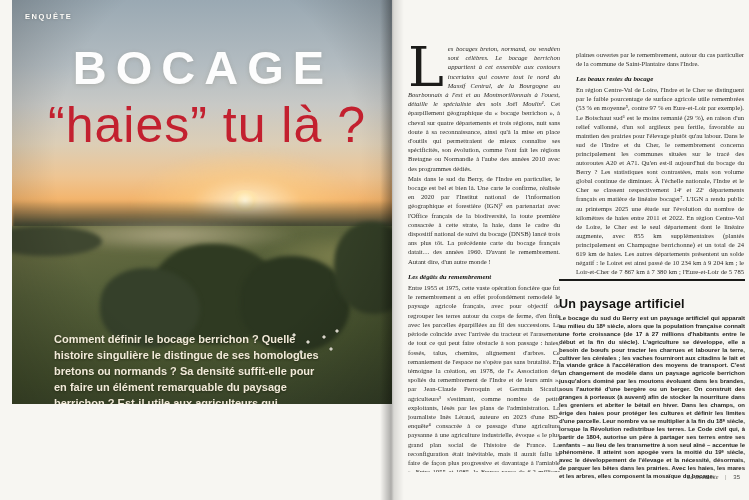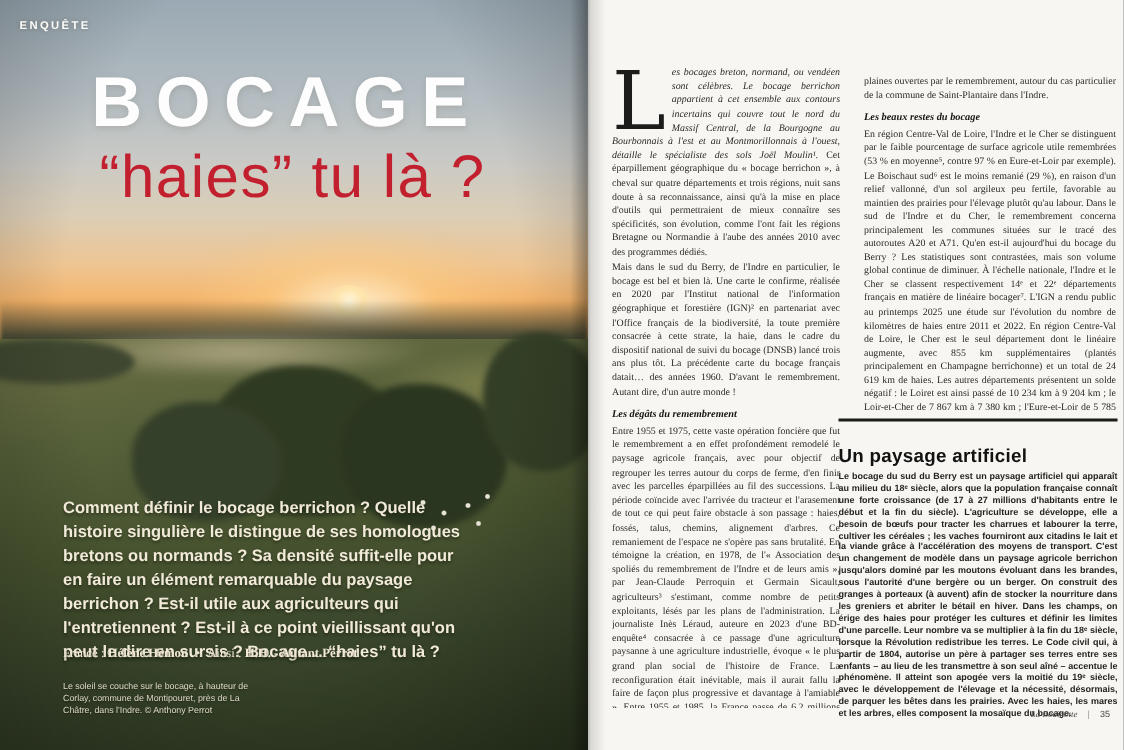--- a/index.html
+++ b/index.html
@@ -1,19 +1,19 @@
 <!DOCTYPE html>
 <html><head>
 <meta charset="utf-8">
 <style>
   html,body{margin:0;padding:0;background:#888;}
   .spread{position:relative;width:749px;height:500px;overflow:hidden;background:#f7f6f2;
           font-family:"Liberation Sans",sans-serif;}
   
-  .page-left{position:absolute;left:0;top:0;width:392px;height:500px;overflow:hidden;}
+  .page-left{position:absolute;left:12px;top:0;width:392px;height:404px;overflow:hidden;}
   .sky{position:absolute;left:0;top:0;width:100%;height:232px;
        background:linear-gradient(180deg,#9aa9b3 0%,#b3bcC1 28%,#c8c9c6 45%,#dcceb6 62%,
                   #eec593 76%,#f4b369 87%,#e9a45a 100%);}
   .sun-glow{position:absolute;left:120px;top:150px;width:230px;height:110px;border-radius:50%;
        background:radial-gradient(ellipse at center,rgba(255,243,214,.95) 0%,rgba(255,205,130,.55) 35%,rgba(255,190,110,0) 72%);
        filter:blur(3px);}
   .sun-core{position:absolute;left:216px;top:190px;width:34px;height:22px;border-radius:50%;
        background:radial-gradient(circle,#fff6da 0%,rgba(255,230,170,.8) 45%,rgba(255,210,140,0) 75%);}
   .treeline{position:absolute;left:0;top:200px;width:100%;height:34px;
        background:linear-gradient(180deg,rgba(90,85,60,0) 0%,rgba(80,78,55,.55) 38%,#4a4c36 70%,#3e4429 100%);
@@ -40,21 +40,21 @@
         radial-gradient(circle at 55px 6px,#e8e4d8 1.2px,transparent 2px),
         radial-gradient(circle at 19px 27px,#e8e4d8 1.2px,transparent 2px),
         radial-gradient(circle at 49px 24px,#e8e4d8 1.2px,transparent 2px);}
   
   .kicker{position:absolute;left:13px;top:12px;color:#fdfcf8;font-size:7.5px;font-weight:bold;
        letter-spacing:1.6px;text-shadow:0 0 3px rgba(0,0,0,.25);}
   .main-title{position:absolute;left:0;top:40px;width:390px;text-align:center;color:#fdfdfd;
        font-size:47px;font-weight:bold;letter-spacing:9px;transform:translateX(-4px);
        text-shadow:0 1px 4px rgba(120,110,90,.25);}
   .sub-title{position:absolute;left:0;top:96px;width:390px;text-align:center;color:#c3202f;
-       font-size:40px;font-weight:400;letter-spacing:1px;}
+       font-size:50px;font-weight:400;letter-spacing:1px;}
   .standfirst{position:absolute;left:42px;top:331px;width:276px;color:#f2ead9;
        font-size:11px;line-height:16px;font-weight:bold;
        text-shadow:0 1px 2px rgba(20,25,10,.55);}
   .byline{position:absolute;left:42px;top:430px;color:#f2e9d4;font-size:8.5px;
        font-family:"Liberation Serif",serif;text-shadow:0 1px 2px rgba(20,25,10,.6);}
   .byline b{font-weight:bold;}
   .byline .dot{margin:0 3px;}
   .photo-caption{position:absolute;left:42px;top:455px;width:128px;color:rgba(242,236,220,.88);
        font-size:5.9px;line-height:7.8px;text-shadow:0 1px 1px rgba(20,25,10,.6);}
   

